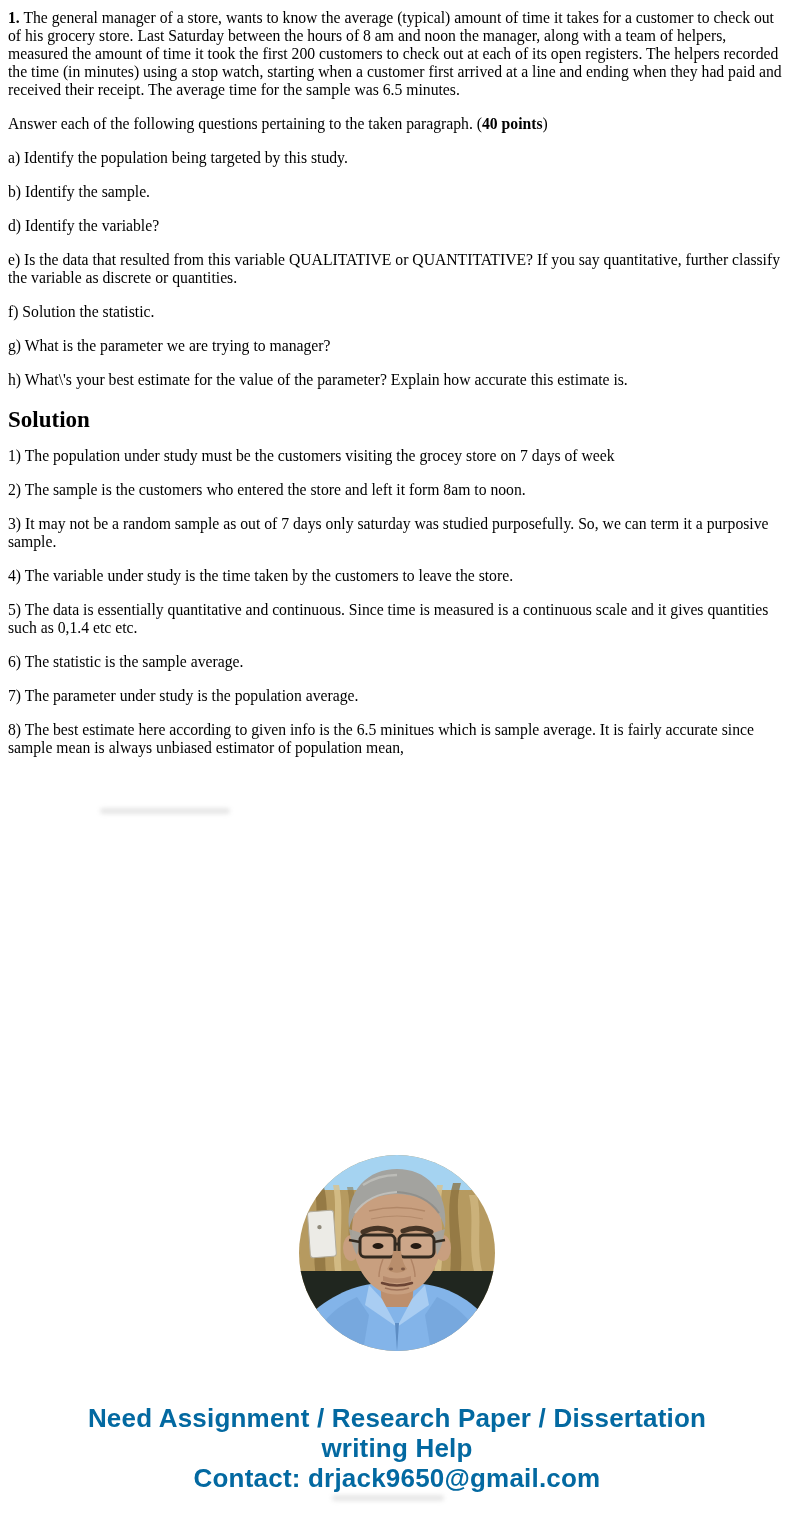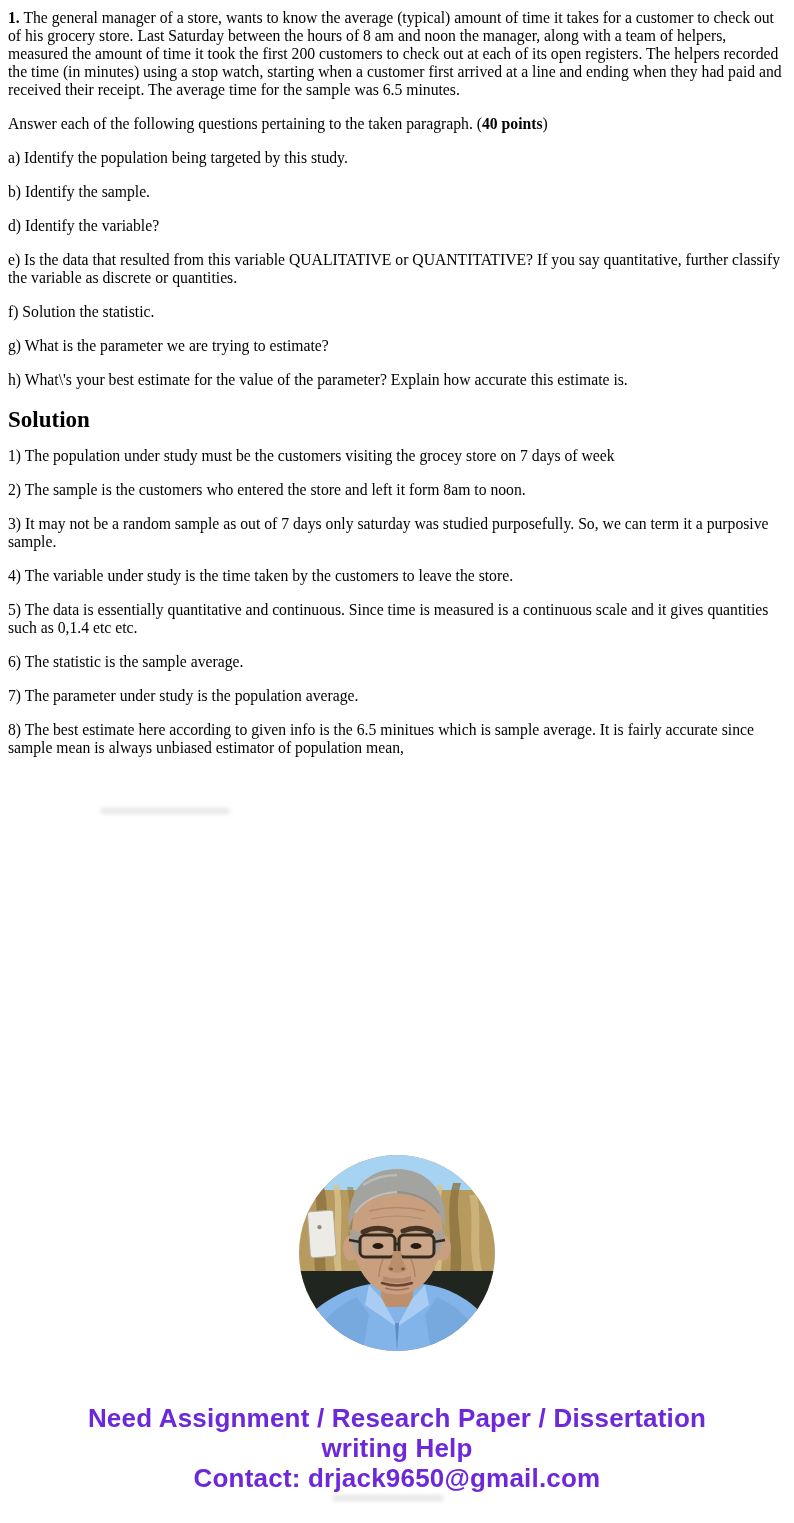--- a/index.html
+++ b/index.html
@@ -47,40 +47,40 @@
   .footer {
     position: absolute;
     left: 0;
     top: 1403px;
     width: 794px;
     text-align: center;
     font-family: "Liberation Sans", sans-serif;
     font-weight: bold;
     font-size: 26px;
     line-height: 30px;
-    color: #6d28d9;
+    color: #0369a1;
     letter-spacing: 0.2px;
   }
 </style>
 </head>
 <body>
 
 <div class="page">
 
   <div class="content">
     <p><b>1.</b><span> The general manager of a store, wants to know the average (typical) amount of time it takes for a customer to check out of his grocery store. Last Saturday between the hours of 8 am and noon the manager, along with a team of helpers, measured the amount of time it took the first 200 customers to check out at each of its open registers. The helpers recorded the time (in minutes) using a stop watch, starting when a customer first arrived at a line and ending when they had paid and received their receipt. The average time for the sample was 6.5 minutes.</span></p>
 
     <p><span>Answer each of the following questions pertaining to the taken paragraph. (</span><b>40 points</b><span>)</span></p>
 
     <p>a) Identify the population being targeted by this study.</p>
     <p>b) Identify the sample.</p>
     <p>d) Identify the variable?</p>
     <p>e) Is the data that resulted from this variable QUALITATIVE or QUANTITATIVE? If you say quantitative, further classify the variable as discrete or quantities.</p>
     <p>f) Solution the statistic.</p>
-    <p>g) What is the parameter we are trying to estimate?</p>
+    <p>g) What is the parameter we are trying to manager?</p>
     <p>h) What\'s your best estimate for the value of the parameter? Explain how accurate this estimate is.</p>
 
     <h2>Solution</h2>
 
     <p>1) The population under study must be the customers visiting the grocey store on 7 days of week</p>
     <p>2) The sample is the customers who entered the store and left it form 8am to noon.</p>
     <p>3) It may not be a random sample as out of 7 days only saturday was studied purposefully. So, we can term it a purposive sample.</p>
     <p>4) The variable under study is the time taken by the customers to leave the store.</p>
     <p>5) The data is essentially quantitative and continuous. Since time is measured is a continuous scale and it gives quantities such as 0,1.4 etc etc.</p>
     <p>6) The statistic is the sample average.</p>

